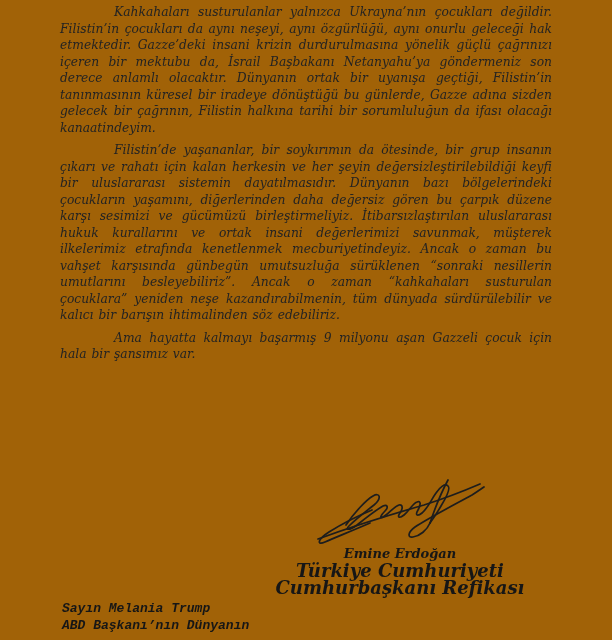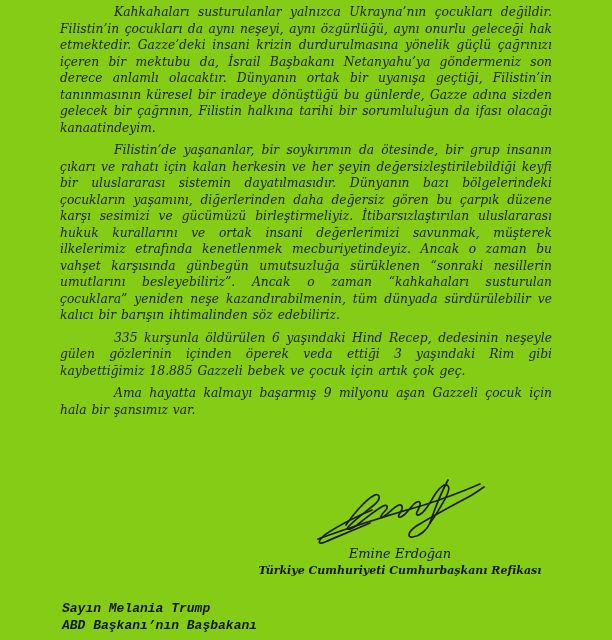--- a/index.html
+++ b/index.html
@@ -5,21 +5,21 @@
   html, body {
     margin: 0;
     padding: 0;
     background: #ffffff;
   }
   .page {
     position: relative;
     width: 612px;
     height: 640px;
     margin: 0;
-    background: #84cc16;
+    background: #a16207;
     overflow: hidden;
     font-family: "DejaVu Serif", "Liberation Serif", serif;
     font-style: italic;
     color: #232323;
     box-sizing: border-box;
   }
   .body-text {
     position: absolute;
     top: 4px;
     left: 60px;
@@ -38,28 +38,28 @@
     top: 477px;
     left: 230px;
     width: 340px;
     text-align: center;
   }
   .sig-svg {
     display: block;
     margin: 0 auto 1px auto;
   }
   .sig-name {
-    font-weight: normal;
+    font-weight: bold;
     font-size: 13px;
     line-height: 16px;
     color: #161616;
   }
   .sig-title {
     font-weight: bold;
-    font-size: 11px;
+    font-size: 18px;
     line-height: 17px;
     color: #161616;
   }
   .recipient {
     position: absolute;
     top: 600px;
     left: 62px;
     font-family: Liberation Mono, monospace;
   }
   .recipient-name, .recipient-title {
@@ -70,21 +70,20 @@
   }
 </style>
 </head>
 <body>
 
 <div class="page">
 
   <div class="body-text">
     <p class="para">Kahkahaları susturulanlar yalnızca Ukrayna’nın çocukları değildir. Filistin’in çocukları da aynı neşeyi, aynı özgürlüğü, aynı onurlu geleceği hak etmektedir. Gazze’deki insani krizin durdurulmasına yönelik güçlü çağrınızı içeren bir mektubu da, İsrail Başbakanı Netanyahu’ya göndermeniz son derece anlamlı olacaktır. Dünyanın ortak bir uyanışa geçtiği, Filistin’in tanınmasının küresel bir iradeye dönüştüğü bu günlerde, Gazze adına sizden gelecek bir çağrının, Filistin halkına tarihi bir sorumluluğun da ifası olacağı kanaatindeyim.</p>
     <p class="para">Filistin’de yaşananlar, bir soykırımın da ötesinde, bir grup insanın çıkarı ve rahatı için kalan herkesin ve her şeyin değersizleştirilebildiği keyfi bir uluslararası sistemin dayatılmasıdır. Dünyanın bazı bölgelerindeki çocukların yaşamını, diğerlerinden daha değersiz gören bu çarpık düzene karşı sesimizi ve gücümüzü birleştirmeliyiz. İtibarsızlaştırılan uluslararası hukuk kurallarını ve ortak insani değerlerimizi savunmak, müşterek ilkelerimiz etrafında kenetlenmek mecburiyetindeyiz. Ancak o zaman bu vahşet karşısında günbegün umutsuzluğa sürüklenen “sonraki nesillerin umutlarını besleyebiliriz”. Ancak o zaman “kahkahaları susturulan çocuklara” yeniden neşe kazandırabilmenin, tüm dünyada sürdürülebilir ve kalıcı bir barışın ihtimalinden söz edebiliriz.</p>
-    <p class="para">335 kurşunla öldürülen 6 yaşındaki Hind Recep, dedesinin neşeyle gülen gözlerinin içinden öperek veda ettiği 3 yaşındaki Rim gibi kaybettiğimiz 18.885 Gazzeli bebek ve çocuk için artık çok geç.</p>
     <p class="para">Ama hayatta kalmayı başarmış 9 milyonu aşan Gazzeli çocuk için hala bir şansımız var.</p>
   </div>
 
   <div class="sig-block">
     <svg class="sig-svg" width="176" height="68" viewBox="0 0 176 68" aria-hidden="true">
       <g fill="none" stroke="#1d1d1d" stroke-width="1.7" stroke-linecap="round">
 
         <path d="M34,48 C42,36 54,23 61,19 C68,15 70,21 62,28 C53,35 43,43 37,49 C33,53 37,54 45,48 C55,40 64,33 71,29 C75,27 77,30 73,34 C69,38 67,42 71,40 C77,37 81,30 87,28 C91,27 91,32 88,36 C85,40 87,42 92,38 C98,33 100,27 105,25 C109,23 109,28 106,33 C103,38 105,40 110,36 C116,31 119,23 124,16 C128,10 133,6 136,9 C139,12 134,21 129,29 C125,36 121,42 118,46"></path>
 
         <path d="M118,46 C122,34 129,16 136,3"></path>
@@ -95,16 +94,16 @@
 
         <path d="M58,46 C42,53 22,61 13,65 C4,69 6,62 17,55 C33,45 48,38 60,33"></path>
       </g>
     </svg>
     <div class="sig-name">Emine Erdoğan</div>
     <div class="sig-title">Türkiye Cumhuriyeti Cumhurbaşkanı Refikası</div>
   </div>
 
   <div class="recipient">
     <div class="recipient-name">Sayın Melania Trump</div>
-    <div class="recipient-title">ABD Başkanı’nın Başbakanı</div>
+    <div class="recipient-title">ABD Başkanı’nın Dünyanın</div>
   </div>
 
 </div>
 
 </body></html>

